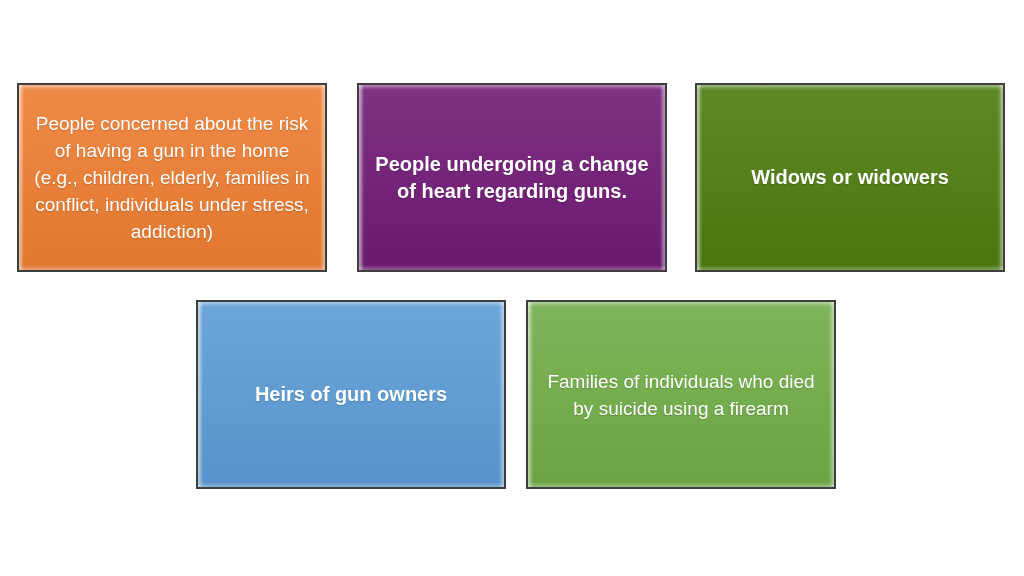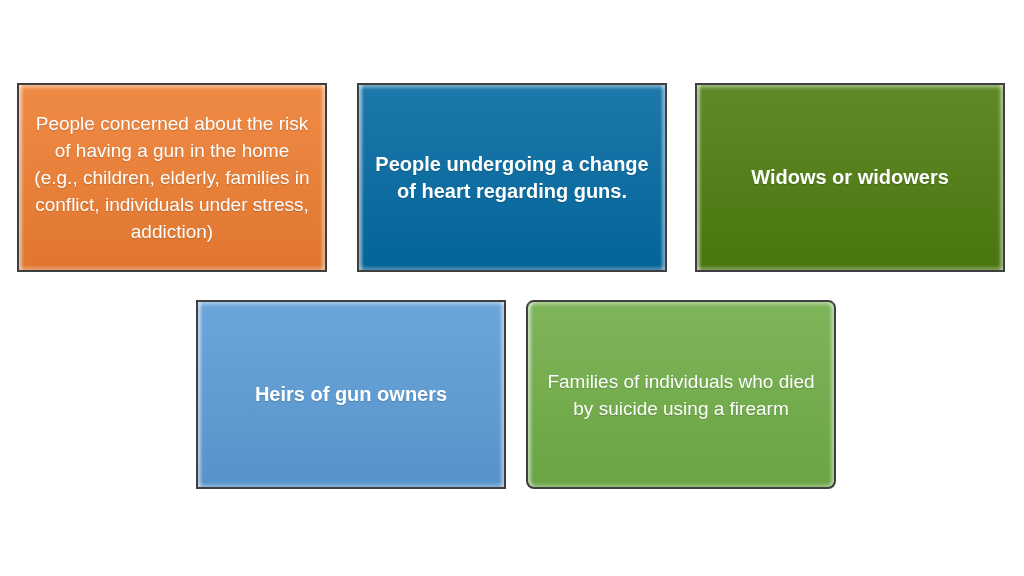--- a/index.html
+++ b/index.html
@@ -52,32 +52,32 @@
   .bold .box-label {
     font-weight: bold;
     font-size: 20px;
   }
   
   .b1 { left: 17px;  top: 83px; }
   .b2 { left: 357px; top: 83px; }
   .b3 { left: 695px; top: 83px; }
   
   .b4 { left: 196px; top: 300px; }
-  .b5 { left: 526px; top: 300px; border-radius: 8px; }
+  .b5 { left: 526px; top: 300px; }
 </style>
 </head>
 <body>
 
 <div class="slide">
 
   <div class="box b1" style="background-color: rgb(237, 125, 49);">
     <span class="box-label">People concerned about the risk of having a gun in the home (e.g., children, elderly, families in conflict, individuals under stress, addiction)</span>
   </div>
 
-  <div class="box b2 bold" style="background-color: #0369a1;">
+  <div class="box b2 bold" style="background-color: #701a75;">
     <span class="box-label">People undergoing a change of heart regarding guns.</span>
   </div>
 
   <div class="box b3 bold" style="background-color: #4d7c0f;">
     <span class="box-label">Widows or widowers</span>
   </div>
 
   <div class="box b4 bold" style="background-color: rgb(91, 155, 213);">
     <span class="box-label">Heirs of gun owners</span>
   </div>

